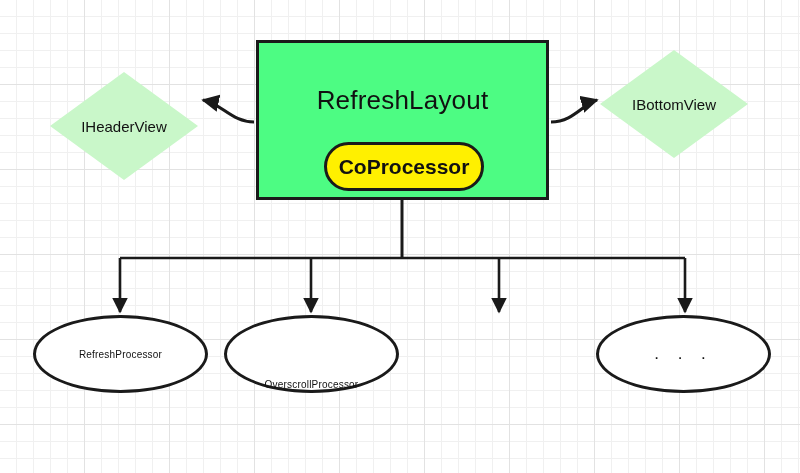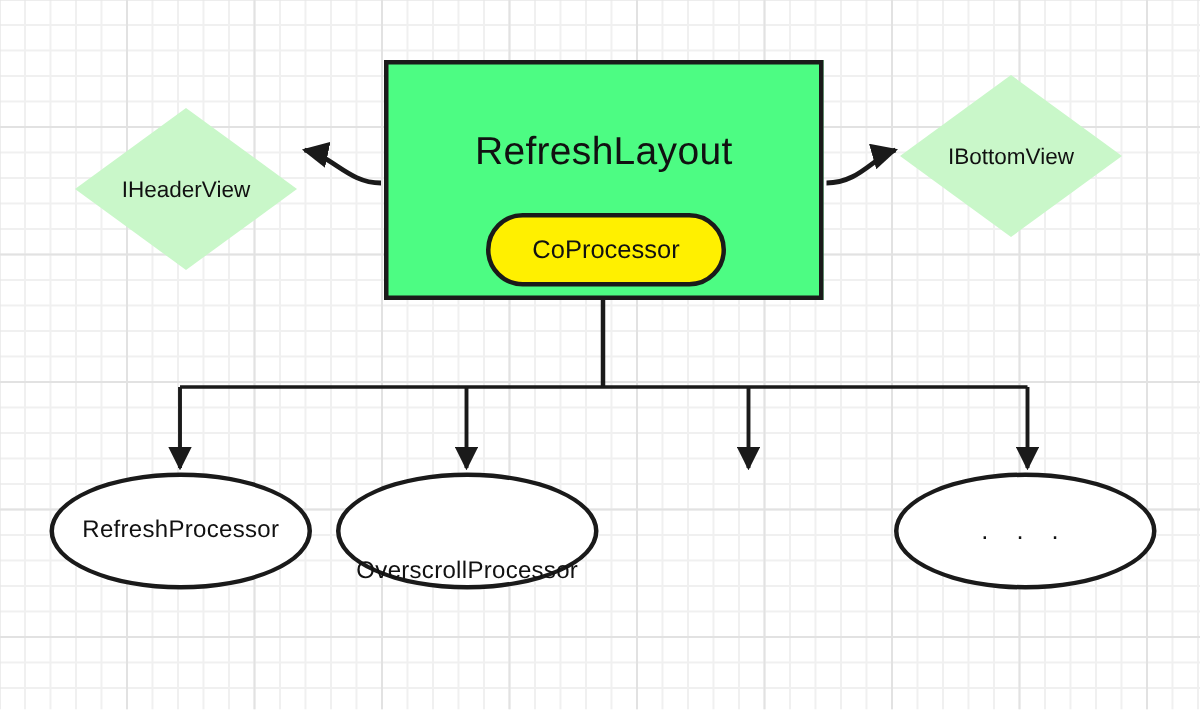--- a/index.html
+++ b/index.html
@@ -69,22 +69,23 @@
     height: 49px;
     background: #FFF000;
     border: 3px solid #1a1a1a;
     border-radius: 26px;
     box-sizing: border-box;
     display: flex;
     align-items: center;
     justify-content: center;
   }
   .pill-label {
-    font-size: 17px;
+    font-size: 21px;
     color: #111111;
+    font-weight: bold;
   }
 
   
   .diamond {
     position: absolute;
     width: 148px;
     height: 108px;
     background: #C9F7C9;
     clip-path: polygon(50% 0%, 100% 50%, 50% 100%, 0% 50%);
     display: flex;
@@ -107,21 +108,21 @@
     height: 78px;
     background: #ffffff;
     border: 3px solid #1a1a1a;
     border-radius: 50%;
     box-sizing: border-box;
     display: flex;
     align-items: center;
     justify-content: center;
   }
   .ellipse-label {
-    font-size: 16px;
+    font-size: 10px;
     color: #111111;
     white-space: nowrap;
     letter-spacing: 0.2px;
   }
   .ellipse-label.dots {
     letter-spacing: 7px;
     font-size: 17px;
   }
 </style>
 </head>

